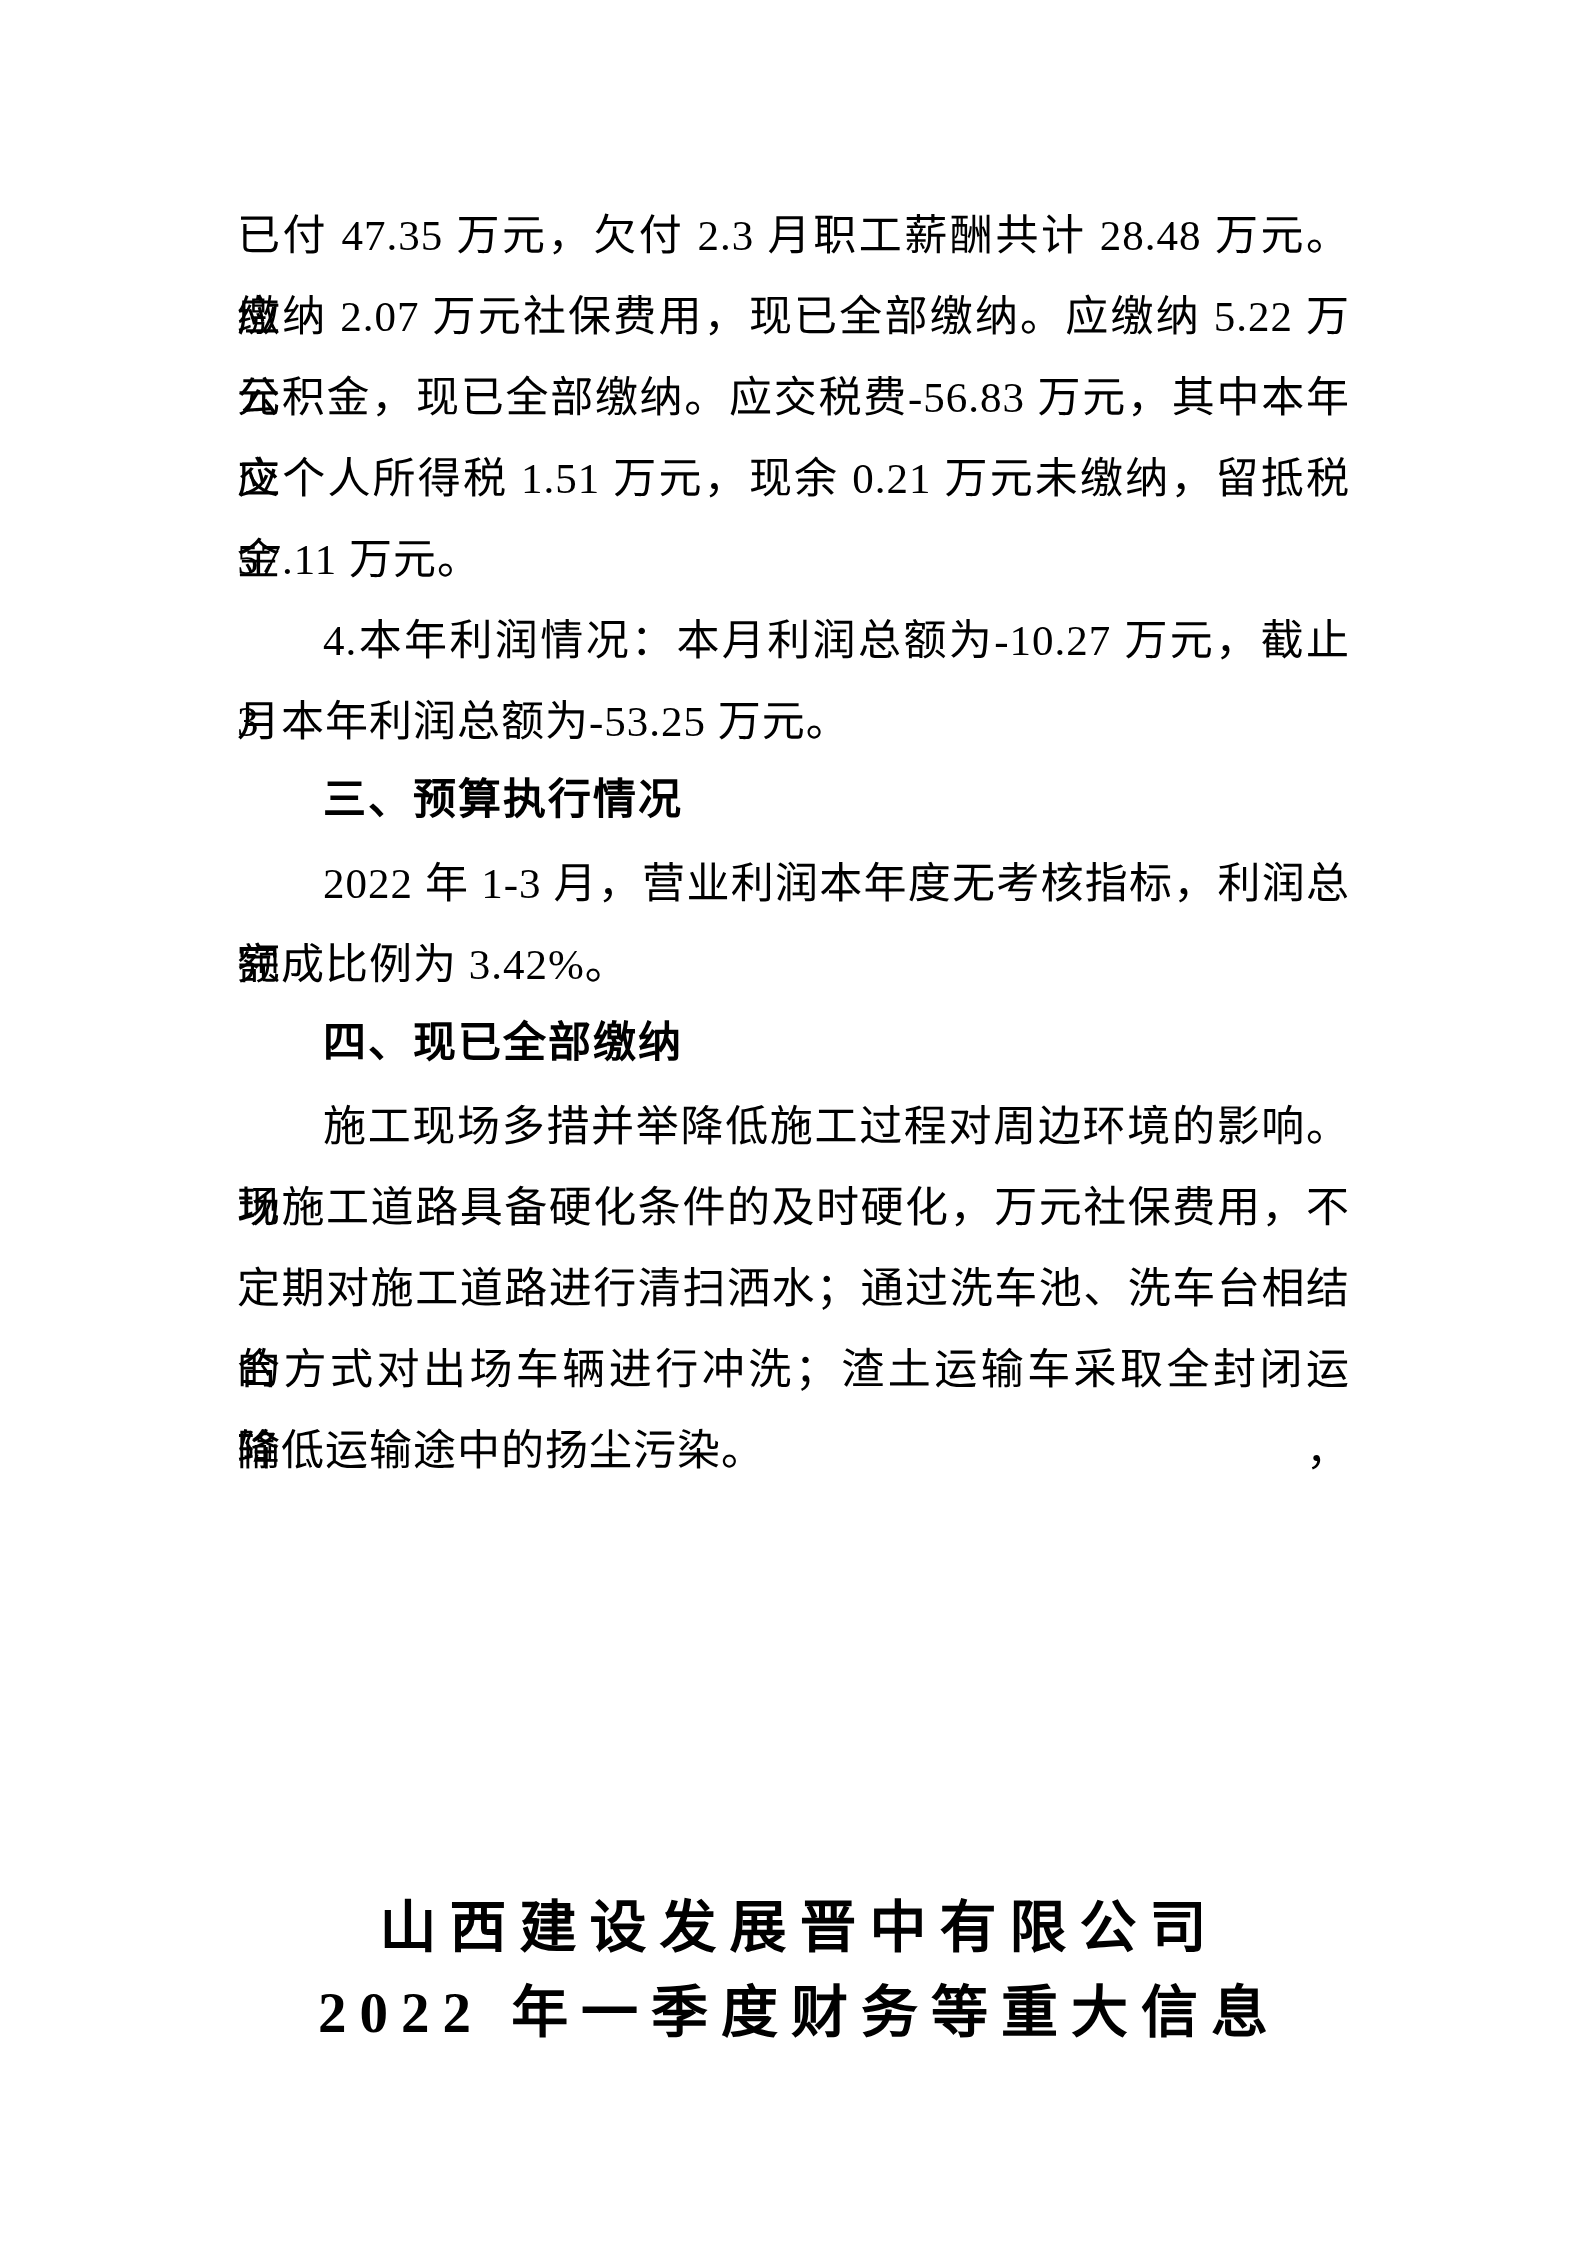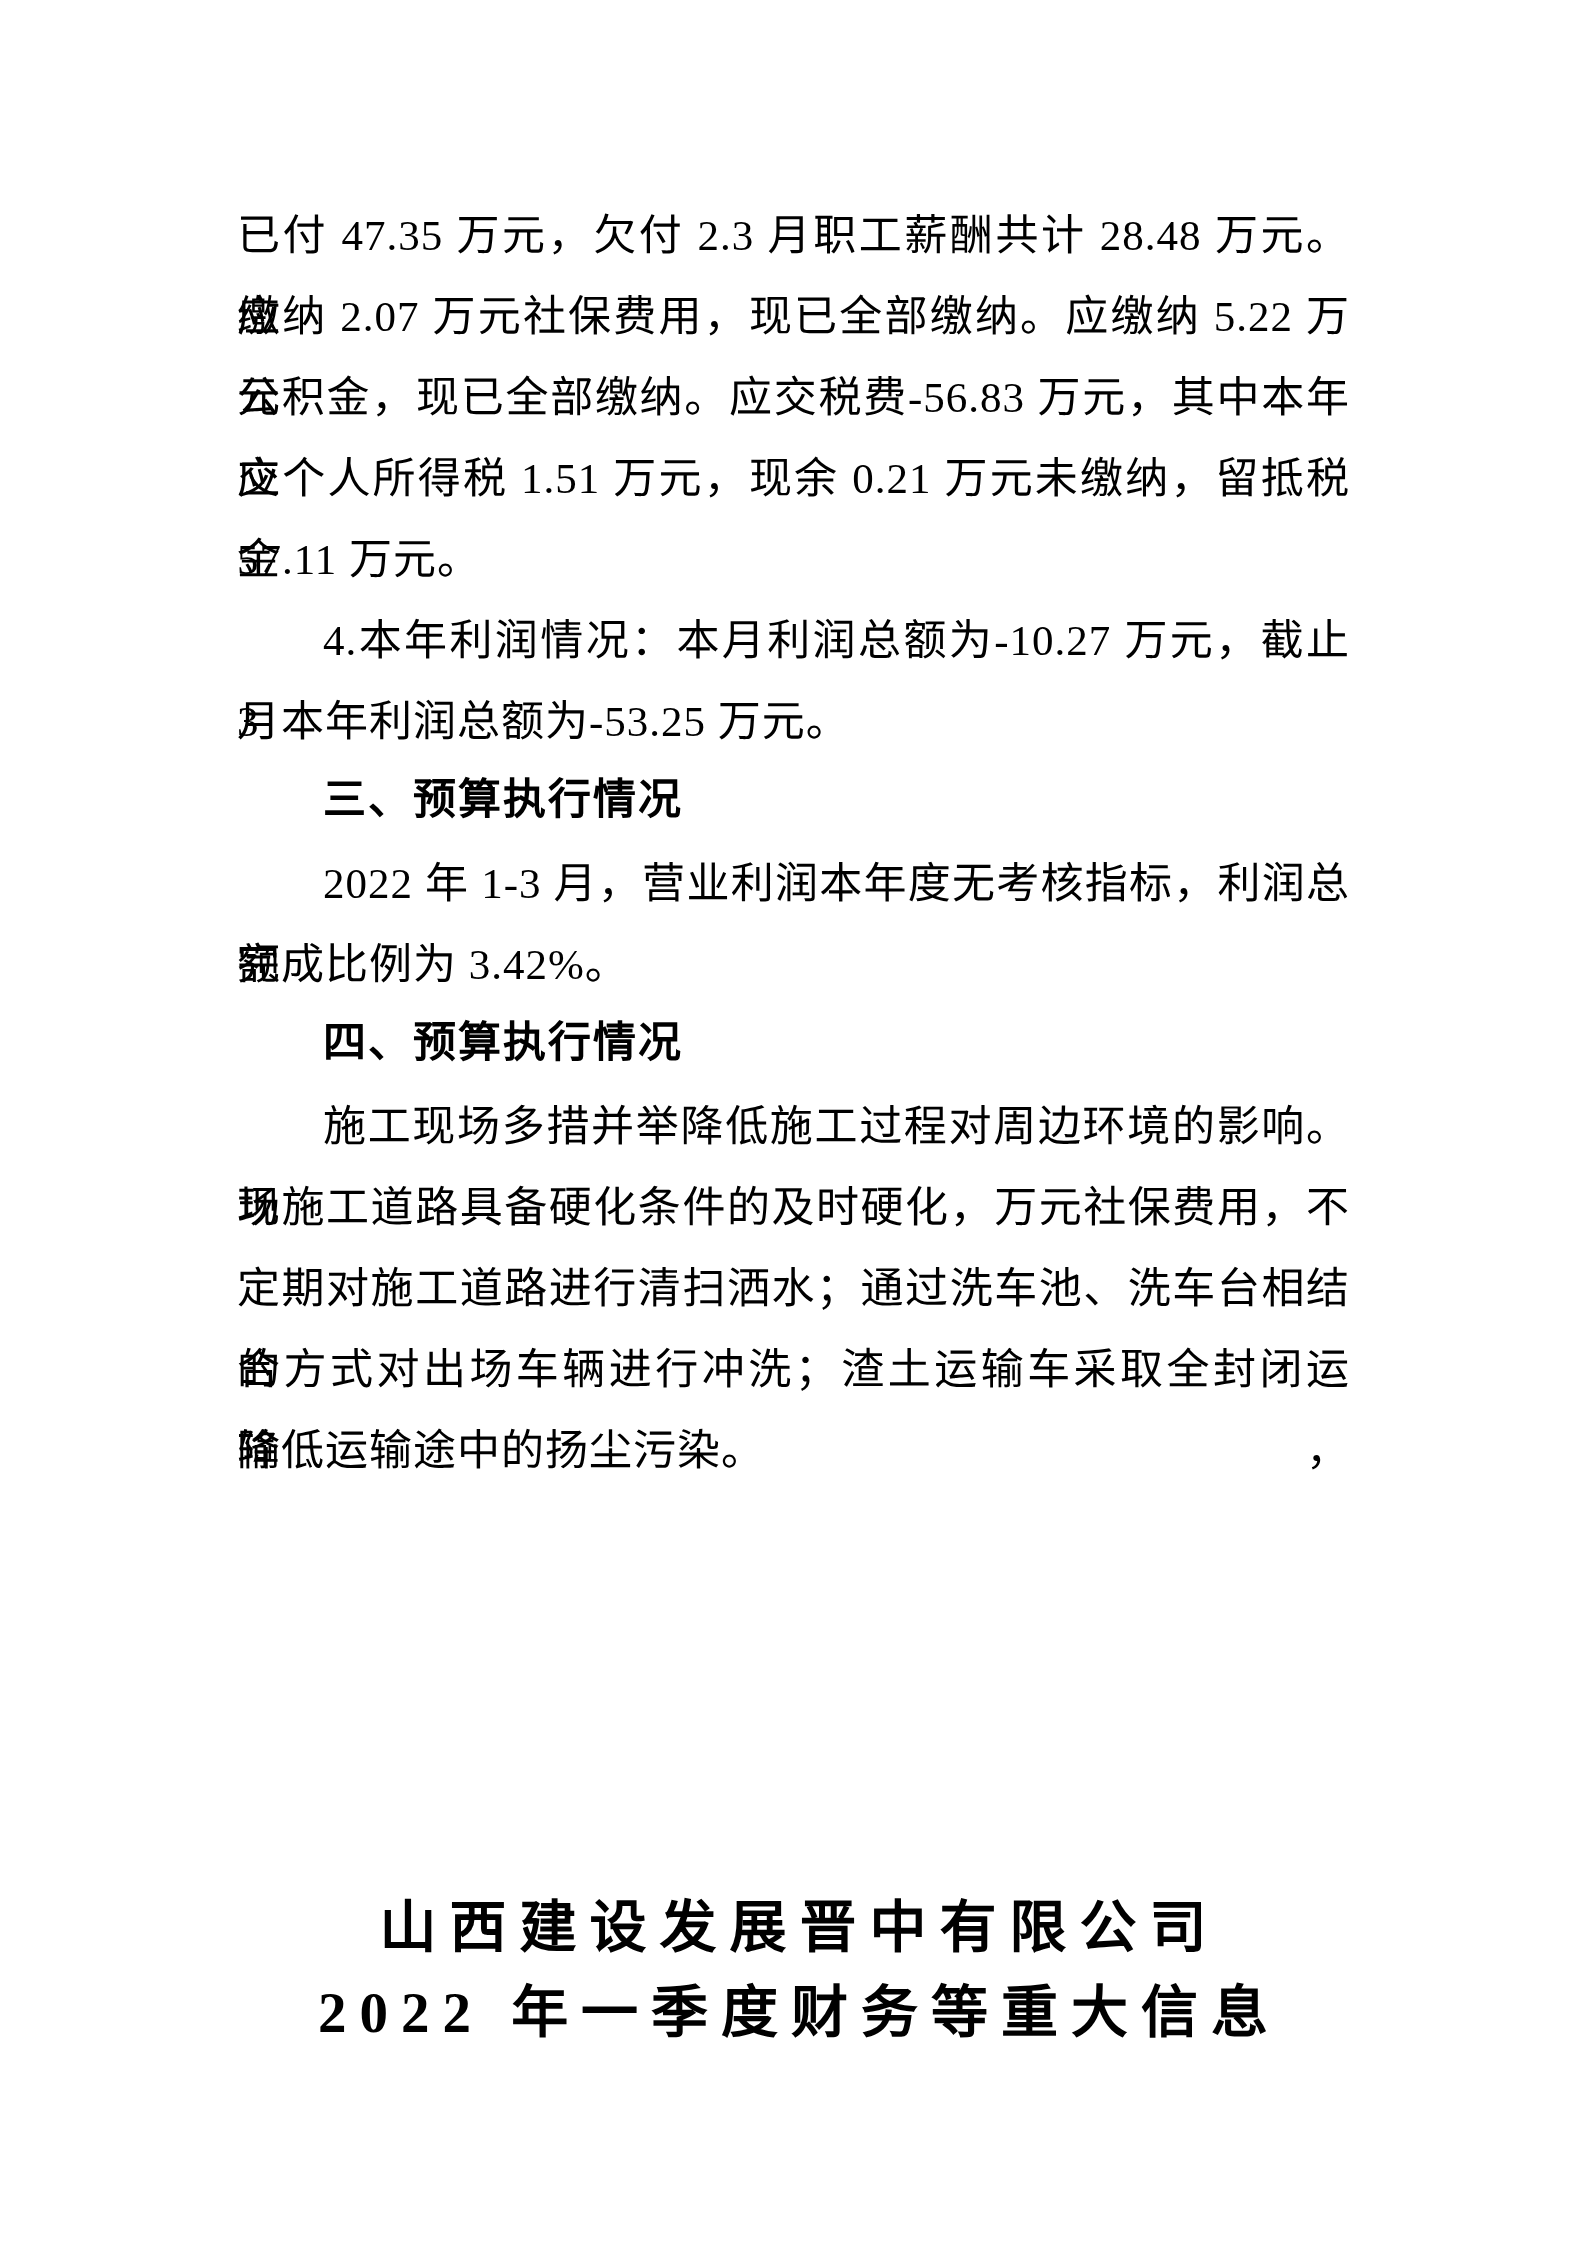--- a/index.html
+++ b/index.html
@@ -69,21 +69,21 @@
     <div class="line jl">已付 47.35 万元，欠付 2.3 月职工薪酬共计 28.48 万元。应</div>
     <div class="line jl">缴纳 2.07 万元社保费用，现已全部缴纳。应缴纳 5.22 万元</div>
     <div class="line jl">公积金，现已全部缴纳。应交税费-56.83 万元，其中本年应</div>
     <div class="line jl">交个人所得税 1.51 万元，现余 0.21 万元未缴纳，留抵税金</div>
     <div class="line">57.11 万元。</div>
     <div class="line jl ind">4.本年利润情况：本月利润总额为-10.27 万元，截止 3</div>
     <div class="line">月本年利润总额为-53.25 万元。</div>
     <div class="line hd ind">三、预算执行情况</div>
     <div class="line jl ind">2022 年 1-3 月，营业利润本年度无考核指标，利润总额</div>
     <div class="line">完成比例为 3.42%。</div>
-    <div class="line hd ind">四、预算执行情况</div>
+    <div class="line hd ind">四、现已全部缴纳</div>
     <div class="line jl ind">施工现场多措并举降低施工过程对周边环境的影响。现</div>
     <div class="line jl">场施工道路具备硬化条件的及时硬化，万元社保费用，不</div>
     <div class="line jl">定期对施工道路进行清扫洒水；通过洗车池、洗车台相结合</div>
     <div class="line jl">的方式对出场车辆进行冲洗；渣土运输车采取全封闭运输，</div>
     <div class="line">降低运输途中的扬尘污染。</div>
   </div>
 
   <div class="footer-titles">
     <div class="t-line">山西建设发展晋中有限公司</div>
     <div class="t-line">2022 年一季度财务等重大信息</div>

